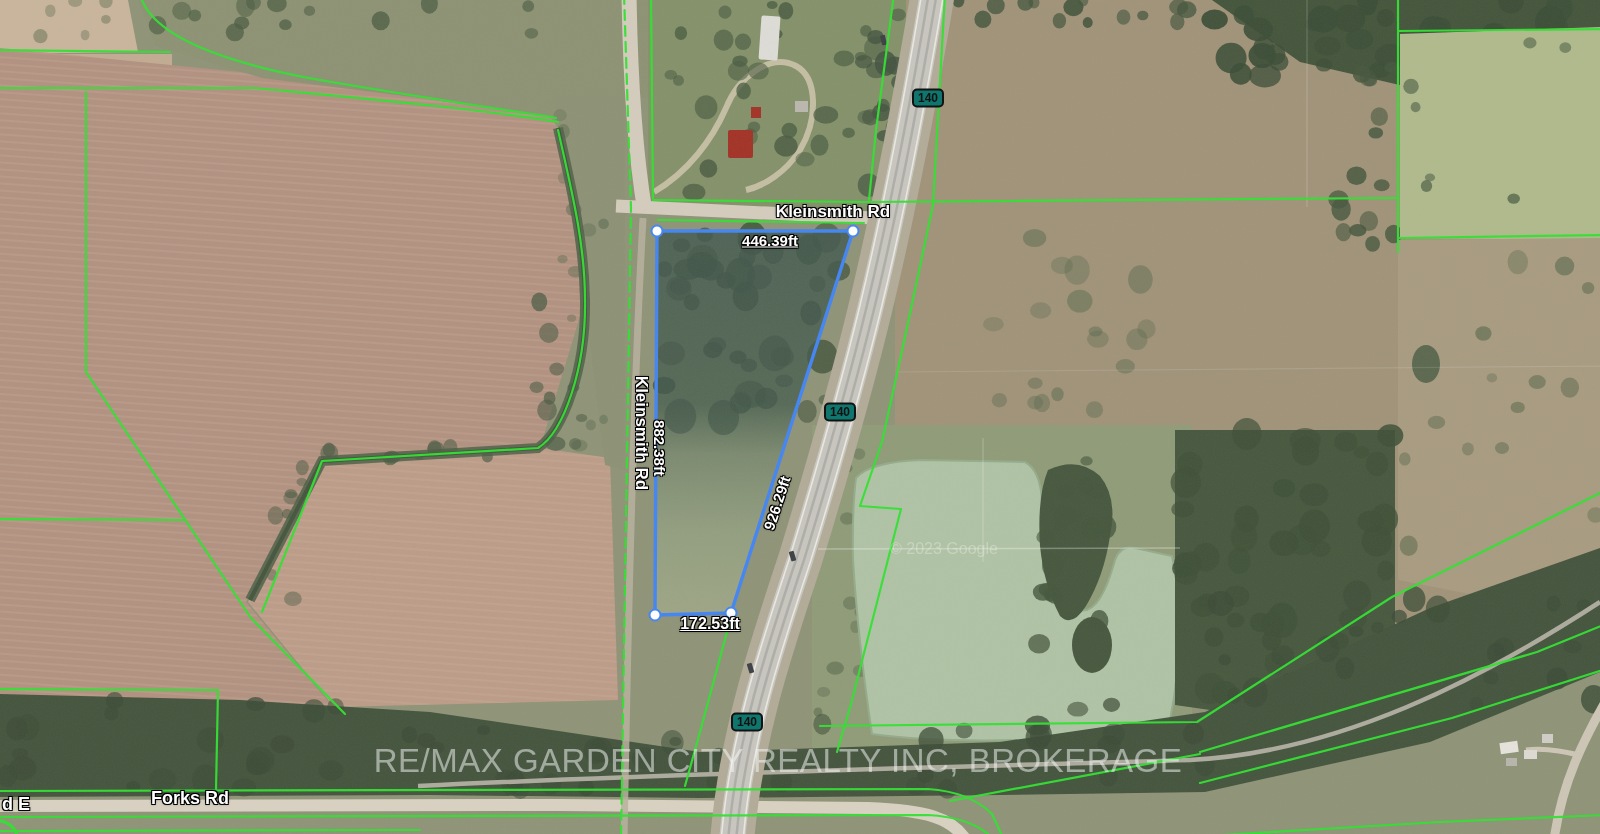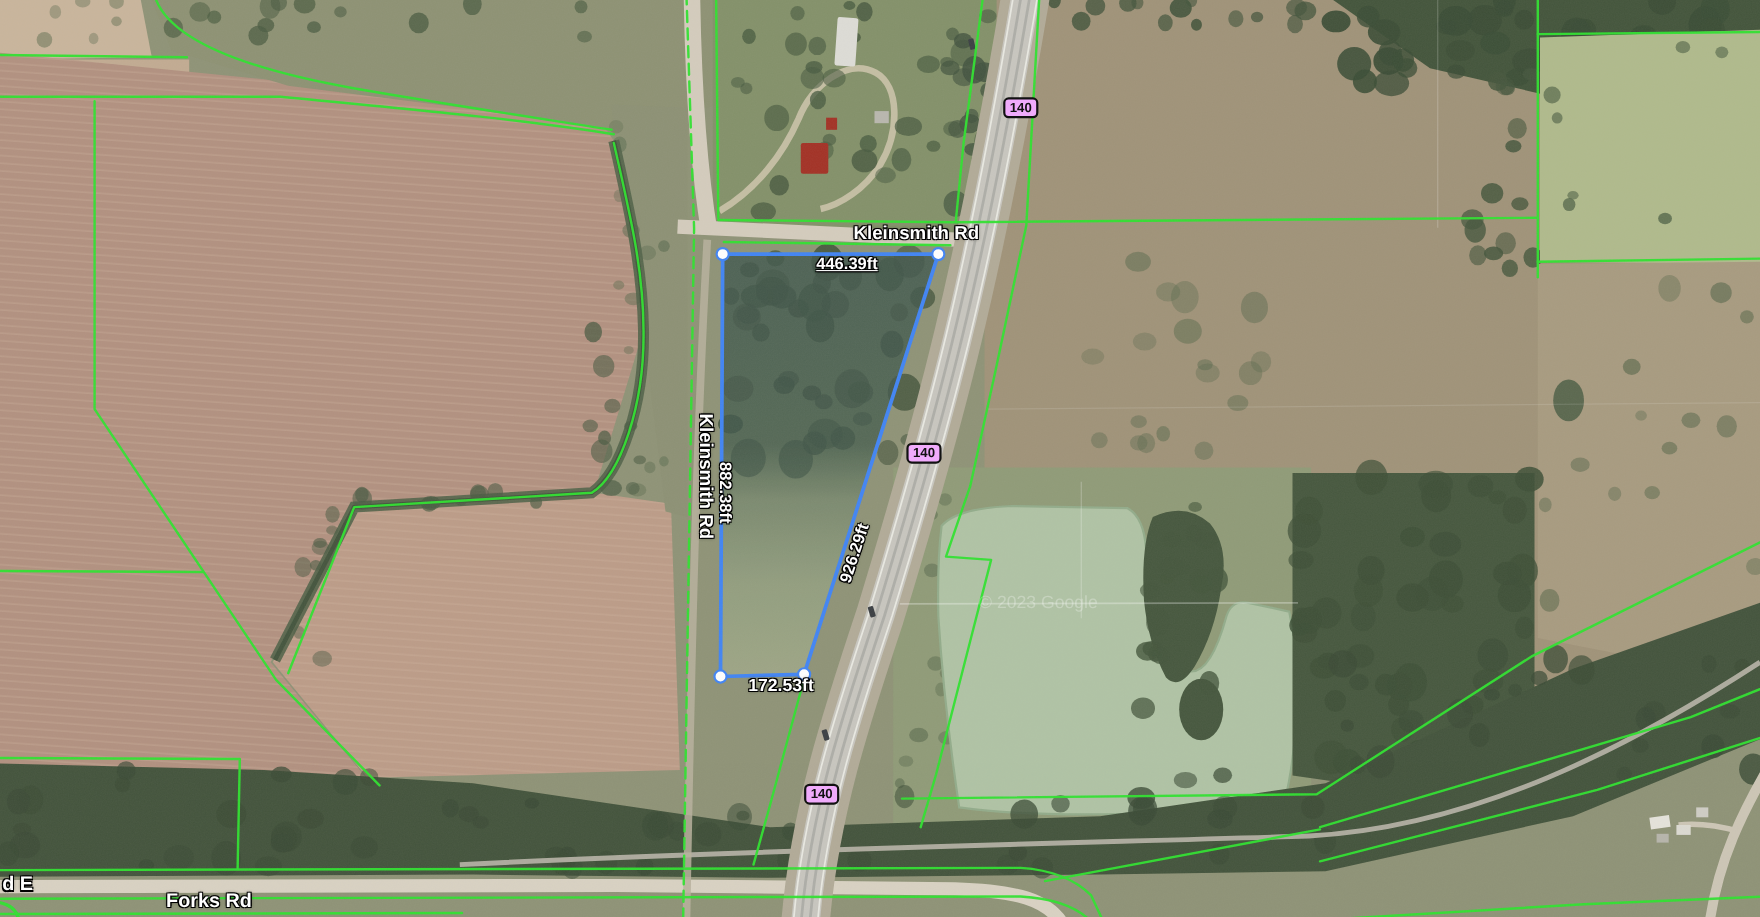--- a/index.html
+++ b/index.html
@@ -5,21 +5,21 @@
   html,body{margin:0;padding:0;background:#000;}
   .stage{position:relative;width:1600px;height:834px;overflow:hidden;
          font-family:"Liberation Sans",sans-serif;background:#8f9377;}
   .stage svg{position:absolute;left:0;top:0;}
   .maplabel{position:absolute;color:#fff;font-weight:700;white-space:nowrap;
     transform:translate(-50%,-50%);
     text-shadow:-1px -1px 0 #000,1px -1px 0 #000,-1px 1px 0 #000,1px 1px 0 #000,0 0 3px rgba(0,0,0,.8);
     pointer-events:none;}
   .rot90{transform:translate(-50%,-50%) rotate(90deg);}
   .rotdiag{transform:translate(-50%,-50%) rotate(-72deg);}
-  .shield{position:absolute;transform:translate(-50%,-50%);background:#f0abfc;
+  .shield{position:absolute;transform:translate(-50%,-50%);background:#0f766e;
     border:2px solid #121212;border-radius:5px;min-width:27px;height:19px;
     box-sizing:border-box;padding:0 4px;text-align:center;
     font-size:12px;font-weight:700;line-height:15px;color:#111;pointer-events:none;}
   .watermark{position:absolute;transform:translate(-50%,-50%);
     color:rgba(245,247,248,0.52);font-size:33px;font-weight:400;letter-spacing:.5px;
     white-space:nowrap;pointer-events:none;}
   .credit{position:absolute;transform:translate(-50%,-50%);
     color:rgba(255,255,255,0.28);font-size:16px;white-space:nowrap;pointer-events:none;}
   .fs17{font-size:17px;} .fs15{font-size:15px;} .fs16{font-size:16px;} .fs18{font-size:18px;}
 </style>
@@ -591,22 +591,23 @@
   <circle cx="655" cy="615" r="5.5" fill="#fff" stroke="#4285f4" stroke-width="2"></circle>
 
   <rect width="1600" height="834" filter="url(#noise)" opacity="0.5"></rect>
 </svg>
 
 <div class="maplabel fs17" style="left:833px;top:212px;">Kleinsmith Rd</div>
 <div class="maplabel fs15" style="left:770px;top:240px;text-decoration:underline;">446.39ft</div>
 <div class="maplabel fs17 rot90" style="left:641px;top:433px;">Kleinsmith Rd</div>
 <div class="maplabel fs15 rot90" style="left:659px;top:448px;">882.38ft</div>
 <div class="maplabel fs15 rotdiag" style="left:777px;top:503px;">926.29ft</div>
-<div class="maplabel fs16" style="left:710px;top:624px;">172.53ft</div>
-<div class="maplabel fs18" style="left:190px;top:819px;">Forks Rd</div>
+<div class="maplabel fs16" style="left:710px;top:624px;text-decoration:underline;">172.53ft</div>
+<div class="maplabel fs18" style="left:190px;top:798px;">Forks Rd</div>
 <div class="maplabel fs18" style="left:16px;top:804px;">d E</div>
 
 <div class="shield" style="left:928px;top:98px;"><span>140</span></div>
 <div class="shield" style="left:840px;top:412px;"><span>140</span></div>
 <div class="shield" style="left:747px;top:722px;"><span>140</span></div>
 
+<div class="watermark" style="left:778px;top:761px;">RE/MAX GARDEN CITY REALTY INC, BROKERAGE</div>
 <div class="credit" style="left:944px;top:549px;">© 2023 Google</div>
 </div>
 
 </body></html>

